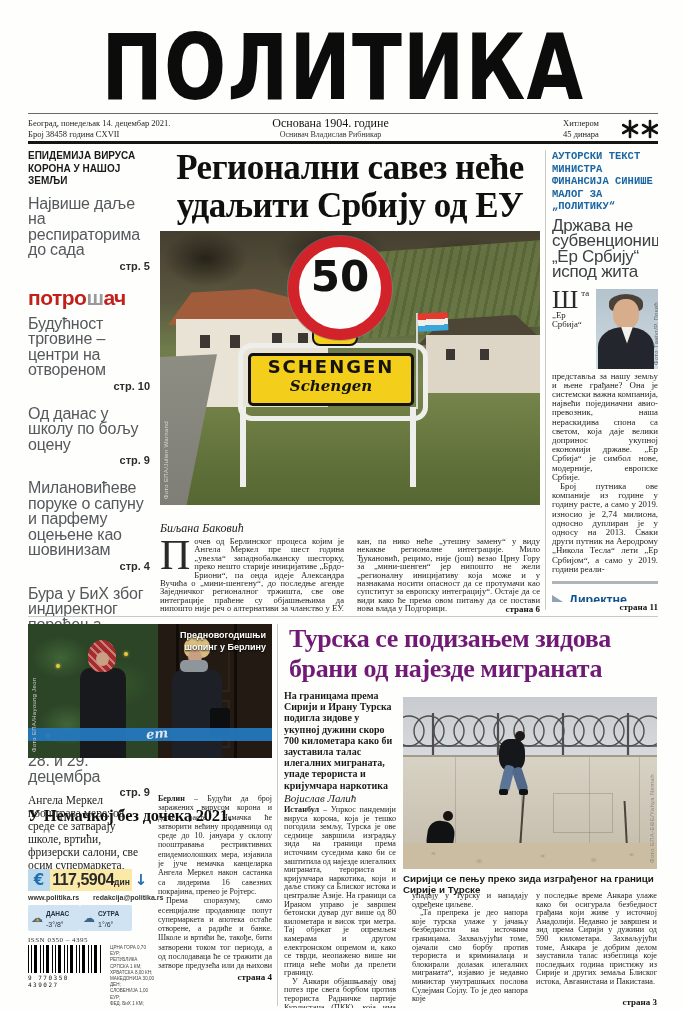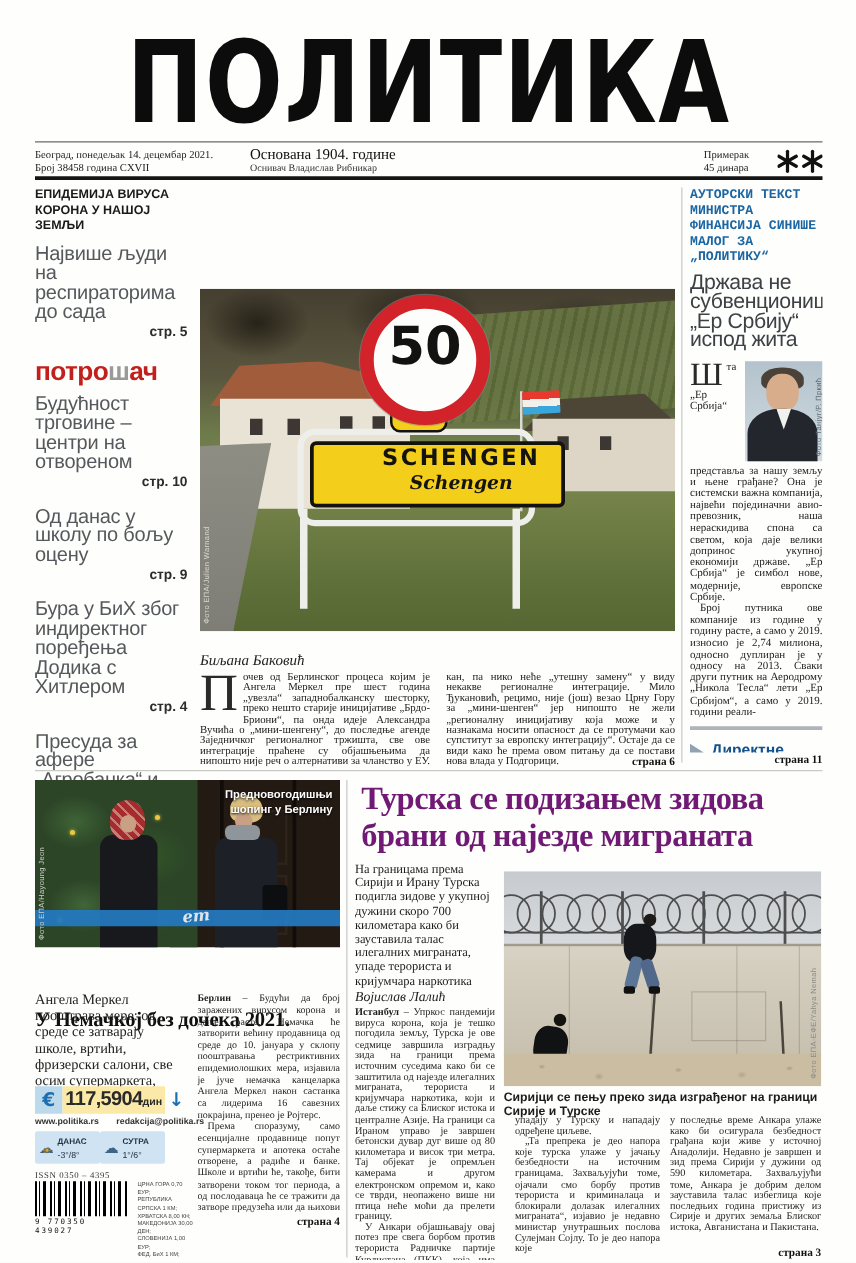--- a/index.html
+++ b/index.html
@@ -57,21 +57,21 @@
   .roof2{position:absolute;left:258px;top:84px;width:130px;height:30px;background:#4d4536;
       clip-path:polygon(0 100%,20% 15%,75% 0,100% 100%);}
   .win{position:absolute;width:10px;height:13px;background:#3c3733;}
   .road{position:absolute;inset:0;background:linear-gradient(180deg,#9a9a90,#7e7e76);
       clip-path:polygon(0% 46%,15% 45%,7% 100%,0% 100%);}
   .flagpole{position:absolute;left:256px;top:82px;width:2px;height:96px;background:#d8d8d4;}
   .flag{position:absolute;left:258px;top:82px;width:30px;height:18px;transform:rotate(-3deg);border-radius:1px;
       background:linear-gradient(180deg,#e8392f 0 34%,#f2f0ea 34% 67%,#3aa7dc 67% 100%);}
   .frame{position:absolute;left:78px;top:112px;width:180px;height:68px;border:5px solid #eeeeea;border-radius:14px;}
   .post{position:absolute;width:6px;background:#eeeeea;}
-  .plate{position:absolute;left:88px;top:122px;width:160px;height:47px;background:#f3ce1b;border:3px solid #14120f;border-radius:5px;text-align:center;padding-left:38px;}
+  .plate{position:absolute;left:88px;top:122px;width:160px;height:47px;background:#f3ce1b;border:3px solid #14120f;border-radius:5px;text-align:center;}
   .plate .caps{font-family:"DejaVu Sans",sans-serif;font-weight:bold;font-size:18px;letter-spacing:2px;line-height:22px;color:#15130f;}
   .plate .ital{font-family:"DejaVu Serif",serif;font-style:italic;font-weight:bold;font-size:15px;line-height:16px;color:#15130f;}
   .route{position:absolute;left:152px;top:88px;width:42px;height:23px;background:#f3ce1b;border:2px solid #14120f;border-radius:8px;
       text-align:center;font-family:"DejaVu Sans",sans-serif;font-weight:bold;font-size:13px;line-height:21px;color:#15130f;}
   .route small{font-size:8px;}
   .speed{position:absolute;left:128px;top:5px;width:82px;height:82px;background:#fdfdfb;border:11px solid #d2232a;border-radius:50%;
       text-align:center;font-family:"DejaVu Sans",sans-serif;font-weight:bold;font-size:42px;line-height:60px;color:#121212;box-shadow:0 0 0 1px #8888;}
 
   
   .rc{left:552px;top:150px;width:106px;height:452px;overflow:hidden;}
@@ -135,21 +135,21 @@
   .wsun{color:#e9a825;font-size:8px;position:absolute;left:3px;top:3px;}
   .wtxt{font-family:"Liberation Sans",sans-serif;color:#234;line-height:8.5px;}
   .wlab{font-weight:bold;font-size:6.5px;} .wtemp{font-size:7px;}
   .issn{font-size:7px;color:#333;letter-spacing:.5px;}
   .barcode{width:74px;height:28px;background:repeating-linear-gradient(90deg,#000 0 1.5px,#fff 1.5px 3px,#000 3px 4px,#fff 4px 6.5px,#000 6.5px 9px,#fff 9px 12px);}
   .bdigits{font-family:"DejaVu Sans Mono",monospace;font-size:6px;letter-spacing:1.5px;color:#111;}
   .prices{font-family:"Liberation Sans",sans-serif;font-size:4.6px;line-height:6.2px;color:#444;white-space:pre-line;}
 
   
   .h2-tr{font-weight:bold;font-size:26px;line-height:30px;letter-spacing:-0.4px;color:#701a75;}
-  .lead-tr{font-weight:normal;font-size:10px;line-height:11.2px;color:#1b1b1b;}
+  .lead-tr{font-weight:bold;font-size:10px;line-height:11.2px;color:#1b1b1b;}
   .byline2{font-style:italic;font-size:11px;color:#222;}
   .tcol{font-size:8.2px;line-height:8.6px;text-align:justify;color:#1d1d1d;overflow:hidden;}
   .tcol p{margin:0;text-indent:8px;}
 
   
   .ph3-sky{position:absolute;inset:0;background:linear-gradient(180deg,#c7cbcf,#e4e6e7 60%);}
   .ph3-wall{position:absolute;left:0;top:58px;width:254px;height:88px;background:linear-gradient(180deg,#d8d2c4,#c7c0af);
      border-top:2px solid #a29b8c;}
   .seam{position:absolute;top:0;width:1px;height:88px;background:rgba(60,50,40,.18);}
   .slab{position:absolute;left:150px;top:36px;width:58px;height:38px;border:1px solid rgba(60,50,40,.2);}
@@ -173,68 +173,73 @@
 <div class="page">
 
   <div class="abs logo-wrap">
     <span class="logo">ПОЛИТИКА</span>
   </div>
   <div class="abs rule-thin" style="left:28px;top:113px;width:630px;"></div>
   <div class="abs dateline" style="left:28px;top:118px;width:220px;">
     <div>Београд, понедељак 14. децембар 2021.</div>
     <div>Број 38458 година CXVII</div>
   </div>
-  <div class="abs" style="left:200px;top:117px;width:285px;text-align:left;">
+  <div class="abs" style="left:188px;top:117px;width:285px;text-align:center;">
     <div class="founded">Основана 1904. године</div>
     <div class="founder">Оснивач Владислав Рибникар</div>
   </div>
   <div class="abs dateline" style="left:563px;top:118px;width:55px;">
-    <div>Примерак</div>
+    <div>Хитлером</div>
     <div>45 динара</div>
   </div>
   <svg class="abs" style="left:622px;top:119px;" width="36" height="20" viewBox="0 0 36 20">
     <g stroke="#111" stroke-width="2.6" stroke-linecap="round">
       <line x1="8" y1="2" x2="8" y2="18"></line>
         <line x1="1" y1="6" x2="15" y2="14"></line>
         <line x1="15" y1="6" x2="1" y2="14"></line>
       <line x1="28" y1="2" x2="28" y2="18"></line>
         <line x1="21" y1="6" x2="35" y2="14"></line>
         <line x1="35" y1="6" x2="21" y2="14"></line>
     </g>
   </svg>
   <div class="abs rule-thick" style="left:28px;top:141px;width:630px;"></div>
 
   <div class="abs sb">
     <div class="sb-kicker">ЕПИДЕМИЈА ВИРУСА КОРОНА У НАШОЈ ЗЕМЉИ</div>
 
     <div>
-      <div class="sb-title">Највише људи на респираторима до сада</div>
+      <div class="sb-title">Највише даље на респираторима до сада</div>
       <div class="sb-page">стр. 5</div>
     </div>
 
     <div class="potrosac"><span class="r">потро</span><span class="g">ш</span><span class="r">ач</span></div>
 
     <div>
       <div class="sb-title">Будућност трговине – центри на отвореном</div>
       <div class="sb-page">стр. 10</div>
     </div>
     <div>
       <div class="sb-title">Од данас у школу по бољу оцену</div>
       <div class="sb-page">стр. 9</div>
     </div>
     <div>
+      <div class="sb-title">Милановићеве поруке о сапуну и парфему оцењене као шовинизам</div>
+      <div class="sb-page">стр. 4</div>
+    </div>
+    <div>
       <div class="sb-title">Бура у БиХ због индиректног поређења Додика с Хитлером</div>
       <div class="sb-page">стр. 4</div>
     </div>
     <div>
       <div class="sb-title">Пресуда за афере „Агробанка“ и „Металс банка“ 28. и 29. децембра</div>
       <div class="sb-page">стр. 9</div>
     </div>
   </div>
 
+  <div class="abs h1" style="left:160px;top:149px;width:380px;">Регионални савез неће удаљити Србију од ЕУ</div>
 
   <div class="abs photo" style="left:160px;top:231px;width:380px;height:274px;">
     <div class="ph1-base"></div>
     <div class="ph1-mottle"></div>
     <div class="vineyard"></div>
     <div class="roof1"></div>
     <div class="house1"></div>
     <div class="win" style="left:40px;top:104px;"></div>
     <div class="win" style="left:70px;top:104px;"></div>
     <div class="win" style="left:112px;top:102px;"></div>

